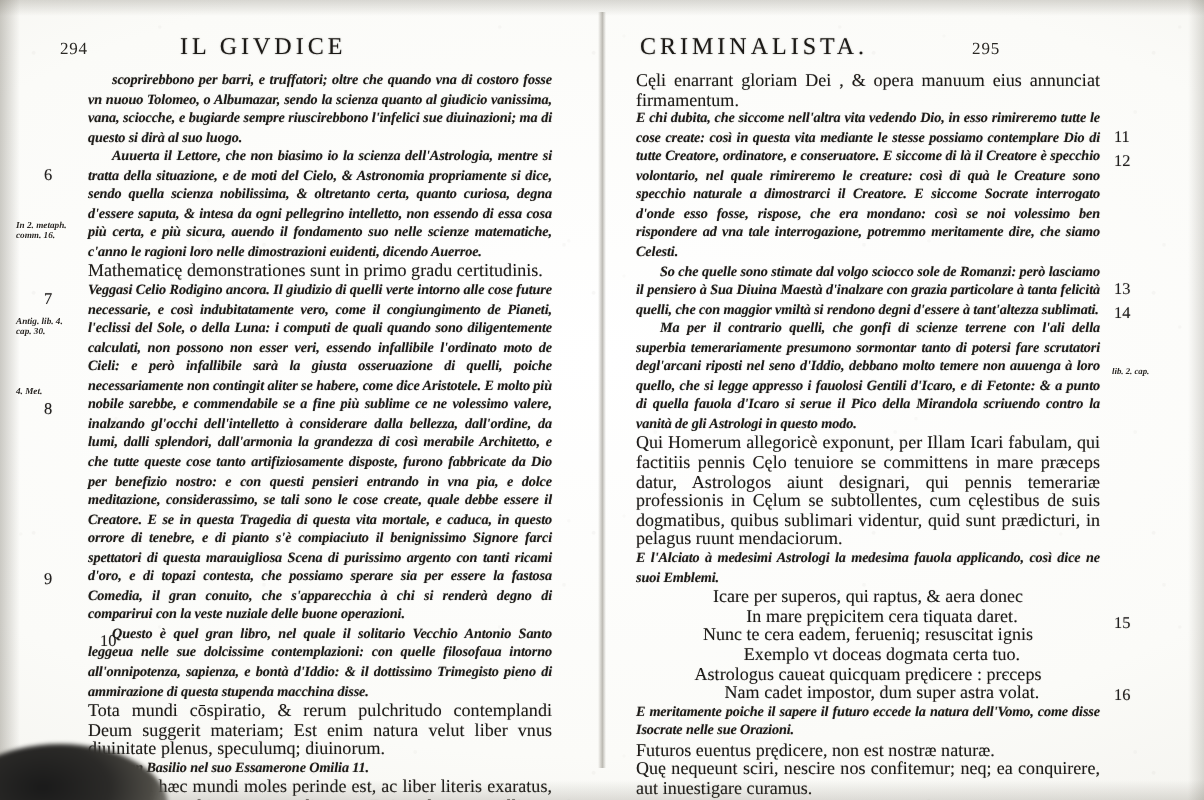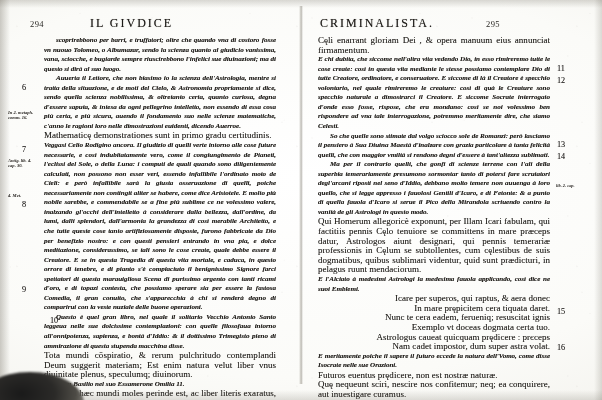--- a/index.html
+++ b/index.html
@@ -93,21 +93,21 @@
   .rom{
     font-style:normal;
     font-size:9.0px;
     line-height:9.6px;
     letter-spacing:.02px;
     text-align:justify;
     font-family:"Liberation Serif", serif;
     text-shadow:0 0 .45px rgba(35,30,25,.4);
   }
   .indent{text-indent:12px;}
-  .verse{text-align:right;text-indent:0;}
+  .verse{text-align:center;text-indent:0;}
   .verse-in{padding-left:14px;}
 
   
   .margin-num{
     position:absolute;
     font-size:8.2px;color:#232120;
     font-family:"Liberation Serif", serif;
     text-shadow:0 0 .5px rgba(35,30,25,.4);
   }
   .margin-note{

